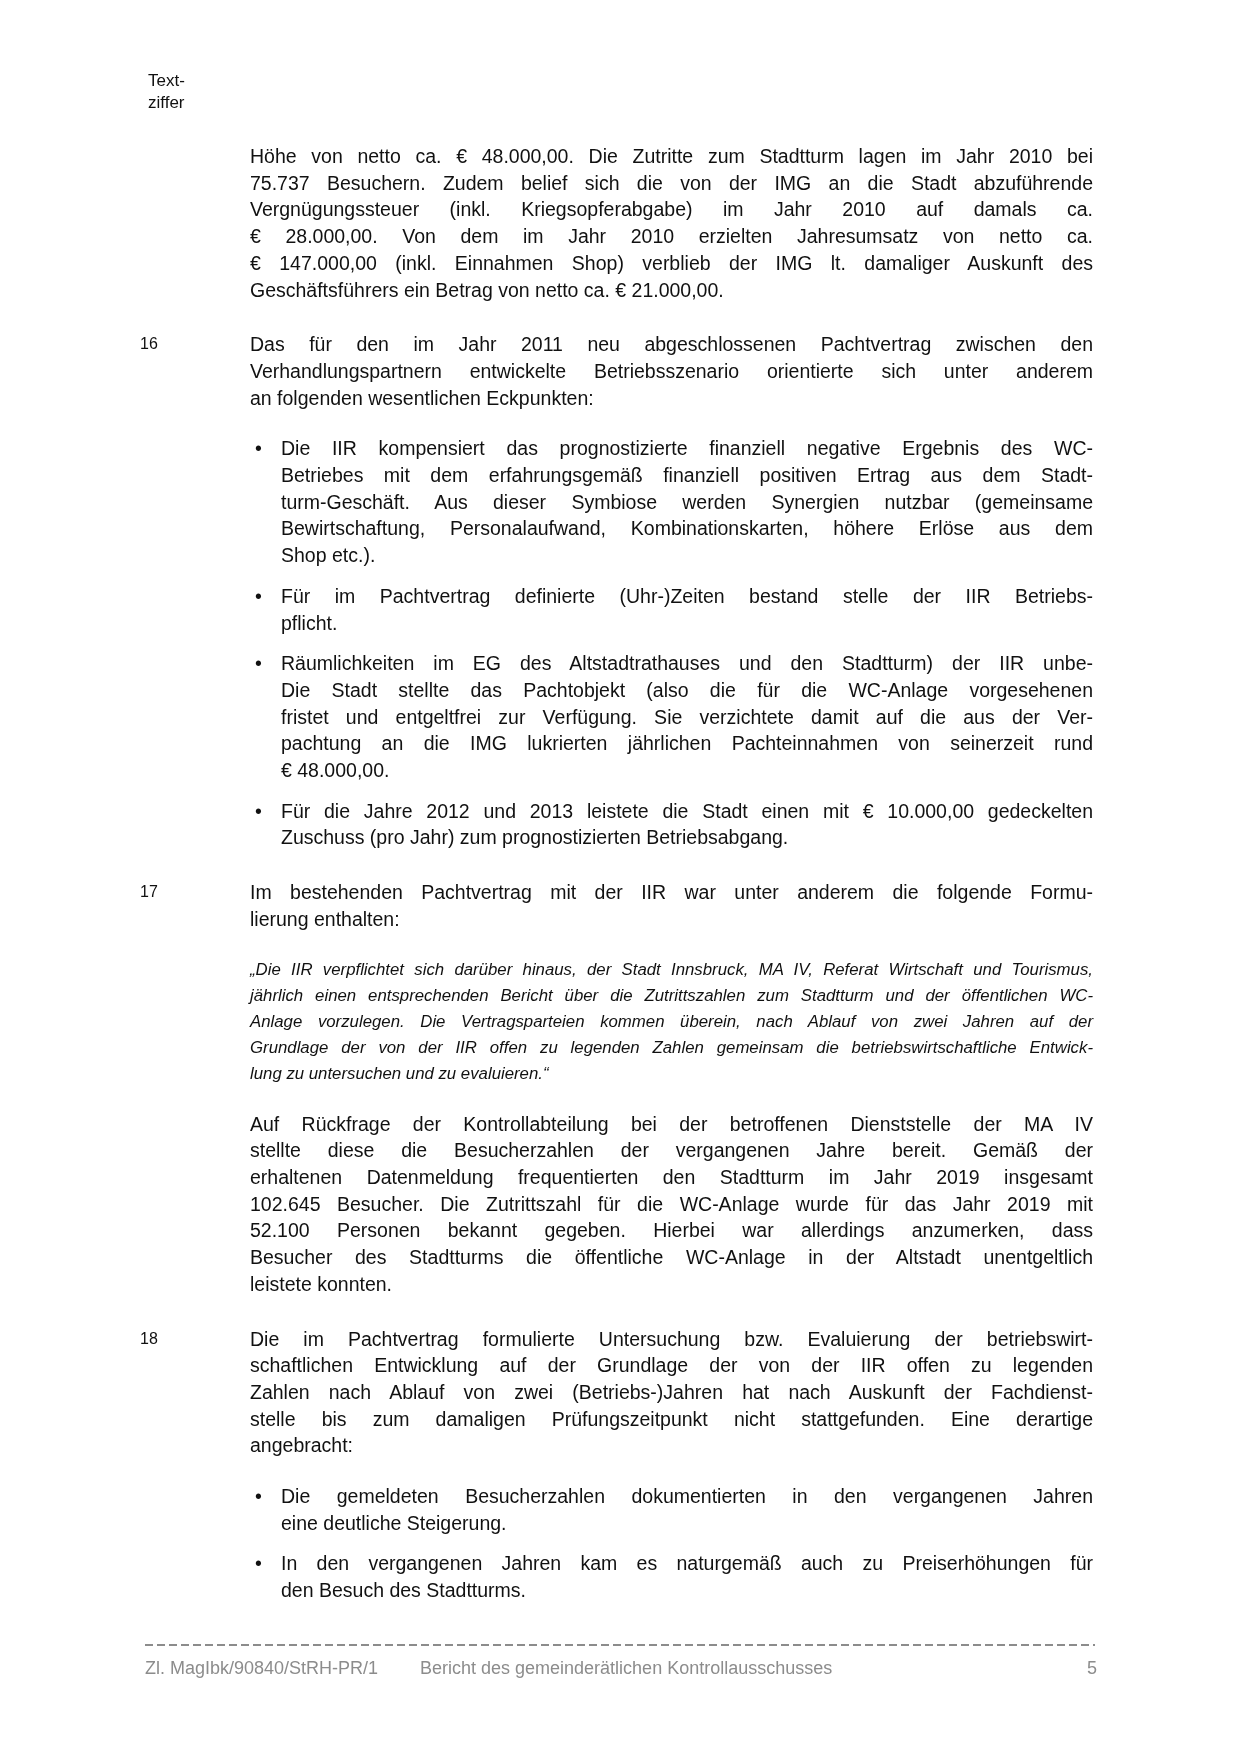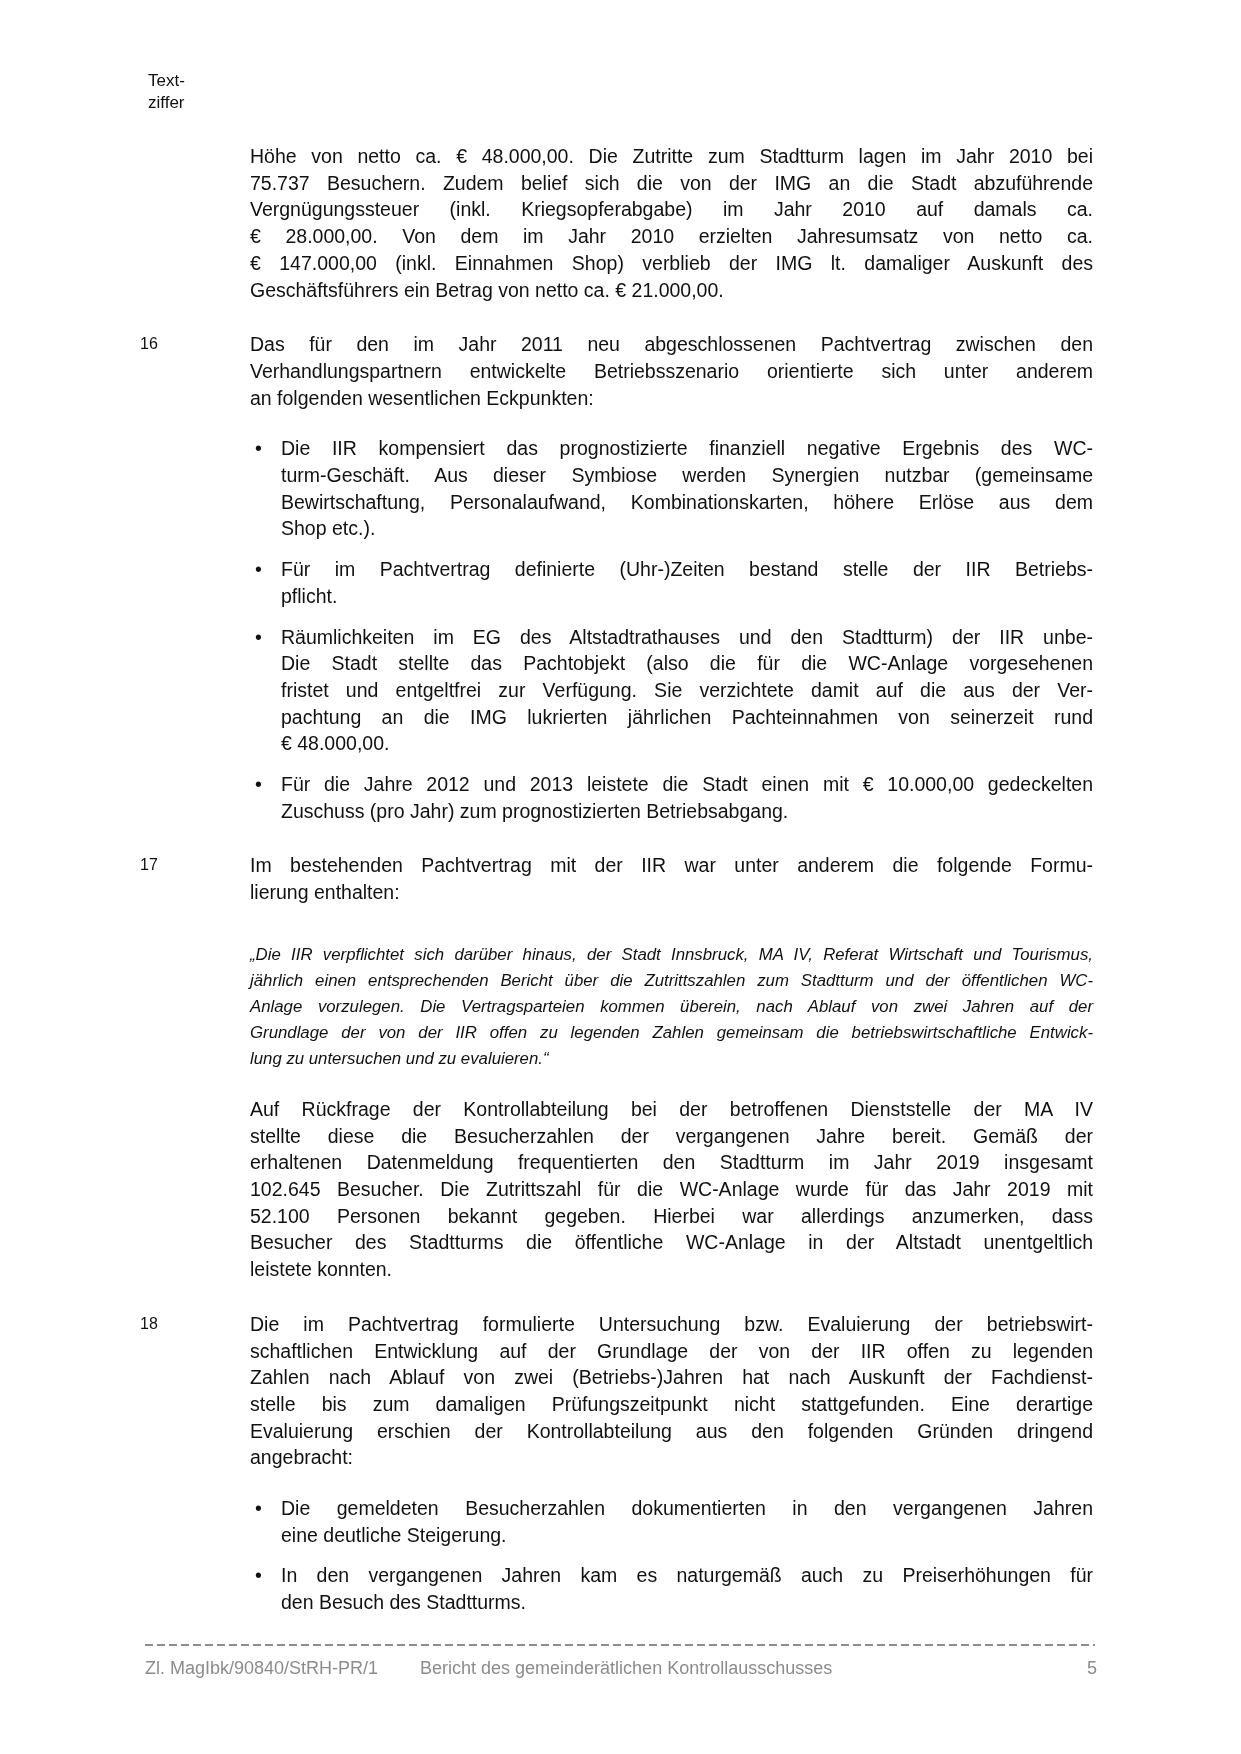--- a/index.html
+++ b/index.html
@@ -9,21 +9,21 @@
     overflow:hidden;
   }
   .page{position:absolute;inset:0;overflow:hidden;}
 
   .margin-label{position:absolute;left:148px;top:70px;font-size:17px;line-height:21.5px;color:#111111;}
 
   .doc{position:absolute;left:0;top:143px;width:1241px;}
   .row{display:flex;margin-top:28px;}
   .row:first-child{margin-top:0;}
   .row.bullets{margin-top:24px;}
-  .row.quote{margin-top:36px;}
+  .row.quote{margin-top:24px;}
   .row.quote + .row{margin-top:24px;}
 
   .num{flex:none;width:110px;padding-left:140px;font-size:16px;line-height:26.7px;}
   .body{flex:none;width:843px;font-size:19.5px;line-height:26.7px;}
 
   .line{text-align:justify;text-align-last:justify;}
   .line.last{text-align:left;text-align-last:left;}
 
   .row.quote .body .line{font-size:16.8px;line-height:26px;font-style:italic;}
 
@@ -76,20 +76,21 @@
           <div class="line last">an folgenden wesentlichen Eckpunkten:</div>
         </div>
       </div>
       <div class="row bullets">
         <div class="num"></div>
         <div class="body">
           <div class="bullet-item">
             <span class="marker">•</span>
             <div class="lines">
               <div class="line">Die IIR kompensiert das prognostizierte finanziell negative Ergebnis des WC-</div>
+              <div class="line">Betriebes mit dem erfahrungsgemäß finanziell positiven Ertrag aus dem Stadt-</div>
               <div class="line">turm-Geschäft. Aus dieser Symbiose werden Synergien nutzbar (gemeinsame</div>
               <div class="line">Bewirtschaftung, Personalaufwand, Kombinationskarten, höhere Erlöse aus dem</div>
               <div class="line last">Shop etc.).</div>
             </div>
           </div>
           <div class="bullet-item">
             <span class="marker">•</span>
             <div class="lines">
               <div class="line">Für im Pachtvertrag definierte (Uhr-)Zeiten bestand stelle der IIR Betriebs-</div>
               <div class="line last">pflicht.</div>
@@ -143,21 +144,20 @@
           <div class="line last">leistete konnten.</div>
         </div>
       </div>
       <div class="row paragraph">
         <div class="num">18</div>
         <div class="body">
           <div class="line">Die im Pachtvertrag formulierte Untersuchung bzw. Evaluierung der betriebswirt-</div>
           <div class="line">schaftlichen Entwicklung auf der Grundlage der von der IIR offen zu legenden</div>
           <div class="line">Zahlen nach Ablauf von zwei (Betriebs-)Jahren hat nach Auskunft der Fachdienst-</div>
           <div class="line">stelle bis zum damaligen Prüfungszeitpunkt nicht stattgefunden. Eine derartige</div>
-          <div class="line">Evaluierung erschien der Kontrollabteilung aus den folgenden Gründen dringend</div>
           <div class="line last">angebracht:</div>
         </div>
       </div>
       <div class="row bullets">
         <div class="num"></div>
         <div class="body">
           <div class="bullet-item">
             <span class="marker">•</span>
             <div class="lines">
               <div class="line">Die gemeldeten Besucherzahlen dokumentierten in den vergangenen Jahren</div>

